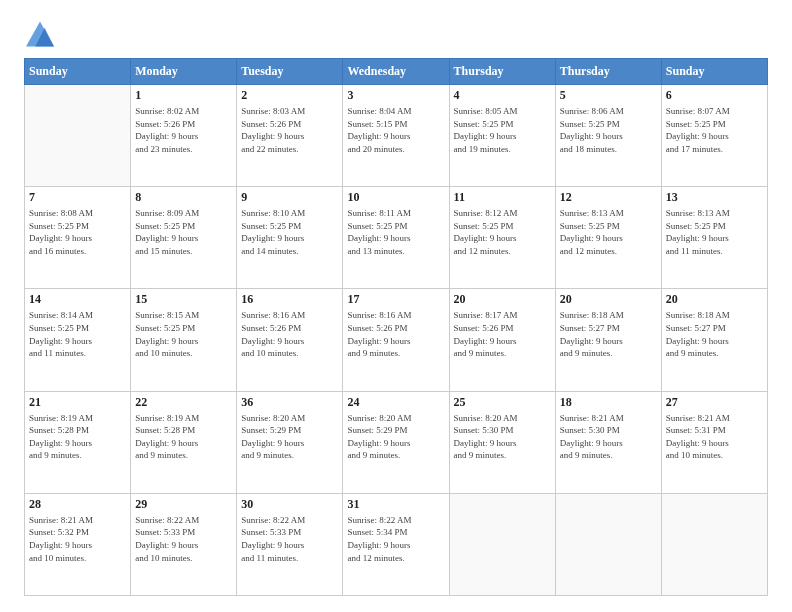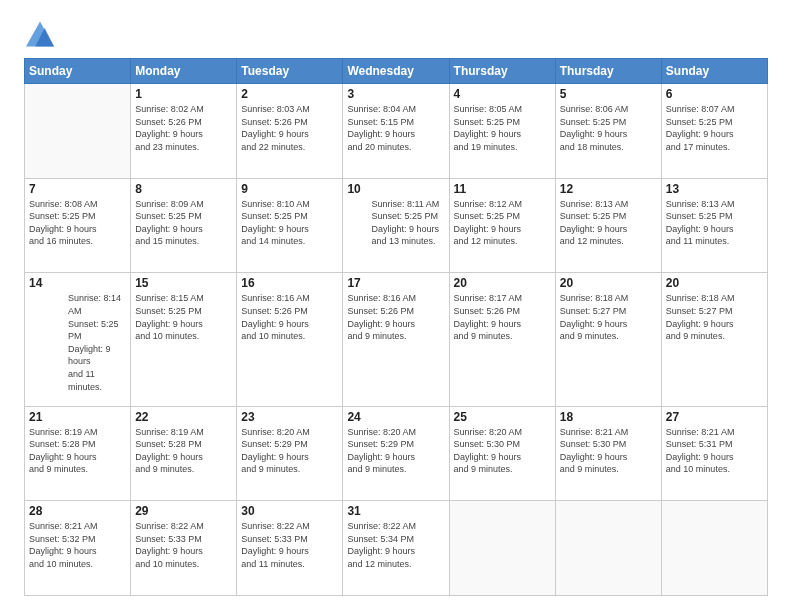--- a/index.html
+++ b/index.html
@@ -9,20 +9,21 @@
       width: 792px;
       height: 612px;
       overflow: hidden;
     }
     .page {
       width: 792px;
       height: 612px;
       padding: 20px 24px 16px 24px;
       display: flex;
       flex-direction: column;
+      font-family: Liberation Serif, serif;
     }
     .header {
       display: flex;
       justify-content: space-between;
       align-items: flex-start;
       margin-bottom: 10px;
     }
     .logo {
       display: flex;
       align-items: center;
@@ -189,21 +190,21 @@
           </td>
           <td>
             <span class="day-num">9</span>
             <div class="day-info" style="white-space: pre-line;">Sunrise: 8:10 AM
 Sunset: 5:25 PM
 Daylight: 9 hours
 and 14 minutes.</div>
           </td>
           <td>
             <span class="day-num">10</span>
-            <div class="day-info" style="white-space: pre-line; margin-left: 24px;">Sunrise: 8:11 AM
+            <div class="day-info" style="white-space: pre-line;">Sunrise: 8:11 AM
 Sunset: 5:25 PM
 Daylight: 9 hours
 and 13 minutes.</div>
           </td>
           <td>
             <span class="day-num">11</span>
             <div class="day-info" style="white-space: pre-line;">Sunrise: 8:12 AM
 Sunset: 5:25 PM
 Daylight: 9 hours
 and 12 minutes.</div>
@@ -219,21 +220,21 @@
             <span class="day-num">13</span>
             <div class="day-info" style="white-space: pre-line;">Sunrise: 8:13 AM
 Sunset: 5:25 PM
 Daylight: 9 hours
 and 11 minutes.</div>
           </td>
         </tr>
         <tr>
           <td>
             <span class="day-num">14</span>
-            <div class="day-info" style="white-space: pre-line; margin-left: 39px;">Sunrise: 8:14 AM
+            <div class="day-info" style="white-space: pre-line;">Sunrise: 8:14 AM
 Sunset: 5:25 PM
 Daylight: 9 hours
 and 11 minutes.</div>
           </td>
           <td>
             <span class="day-num">15</span>
             <div class="day-info" style="white-space: pre-line;">Sunrise: 8:15 AM
 Sunset: 5:25 PM
 Daylight: 9 hours
 and 10 minutes.</div>
@@ -283,21 +284,21 @@
 and 9 minutes.</div>
           </td>
           <td>
             <span class="day-num">22</span>
             <div class="day-info" style="white-space: pre-line;">Sunrise: 8:19 AM
 Sunset: 5:28 PM
 Daylight: 9 hours
 and 9 minutes.</div>
           </td>
           <td>
-            <span class="day-num">23</span>
+            <span class="day-num">36</span>
             <div class="day-info" style="white-space: pre-line;">Sunrise: 8:20 AM
 Sunset: 5:29 PM
 Daylight: 9 hours
 and 9 minutes.</div>
           </td>
           <td>
             <span class="day-num">24</span>
             <div class="day-info" style="white-space: pre-line;">Sunrise: 8:20 AM
 Sunset: 5:29 PM
 Daylight: 9 hours

